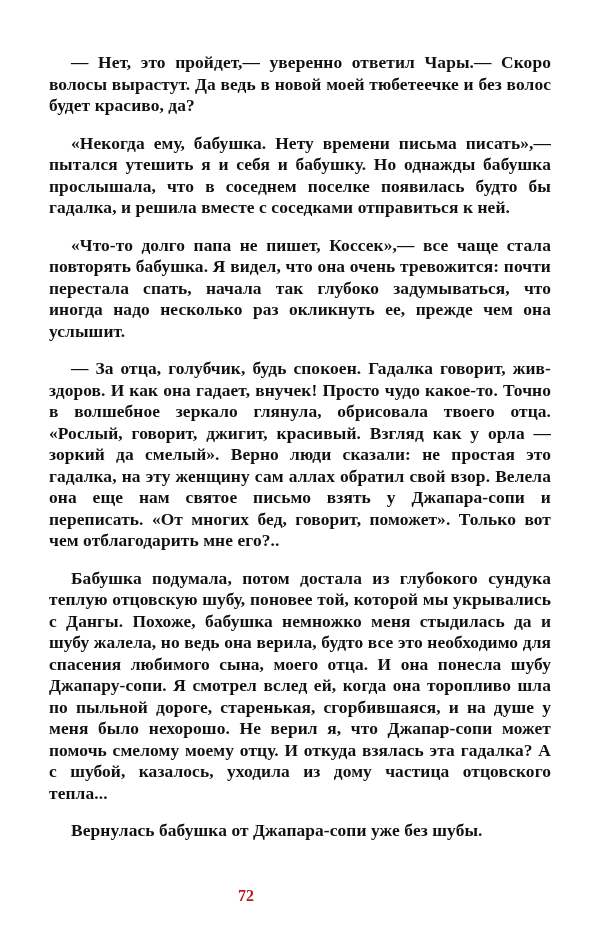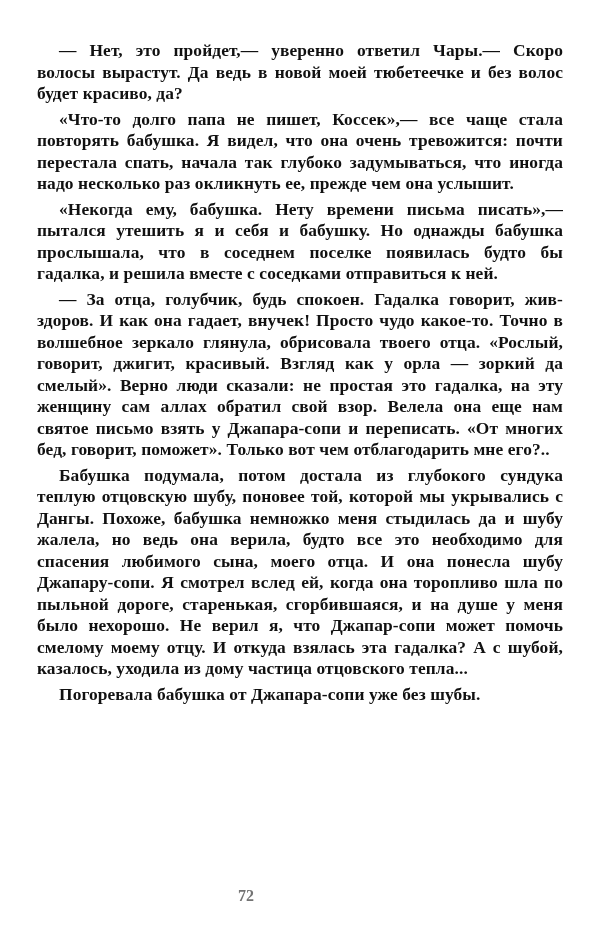--- a/index.html
+++ b/index.html
@@ -15,21 +15,21 @@
       color: #111111;
       font-family: "Liberation Serif", "DejaVu Serif", serif;
     }
     .page {
       position: absolute;
       left: 33px;
       top: 36px;
       width: 534px;
     }
     .para {
-      margin: 4px;
+      margin: 16px;
       font-size: 17.4px;
       line-height: 21.5px;
       text-align: justify;
       text-indent: 22px;
       font-weight: bold;
       letter-spacing: 0.1px;
       -webkit-font-smoothing: none;
     }
     .para.first-block {
       text-indent: 22px;
@@ -46,30 +46,30 @@
     }
     .page-number {
       position: absolute;
       left: 0;
       width: 492px;
       top: 887px;
       text-align: center;
       font-family: "Liberation Serif", serif;
       font-size: 16px;
       font-weight: bold;
-      color: #737373;
+      color: #b91c1c;
     }
   </style>
 </head>
 <body>
 
 <div class="page">
   <p class="para first-block">— Нет, это пройдет,— уверенно ответил Чары.— Скоро волосы вырастут. Да ведь в новой моей тюбетеечке и без волос будет красиво, да?</p>
 
 
+  <p class="para">«Некогда ему, бабушка. Нету времени письма писать»,— пытался утешить я и себя и бабушку. Но однажды бабушка прослышала, что в соседнем поселке появилась будто бы гадалка, и решила вместе с соседками отправиться к ней.</p>
   <p class="para">«Что-то долго папа не пишет, Коссек»,— все чаще стала повторять бабушка. Я видел, что она очень тревожится: почти перестала спать, начала так глубоко задумываться, что иногда надо несколько раз окликнуть ее, прежде чем она услышит.</p>
-  <p class="para">«Некогда ему, бабушка. Нету времени письма писать»,— пытался утешить я и себя и бабушку. Но однажды бабушка прослышала, что в соседнем поселке появилась будто бы гадалка, и решила вместе с соседками отправиться к ней.</p>
   <p class="para">— За отца, голубчик, будь спокоен. Гадалка говорит, жив-здоров. И как она гадает, внучек! Просто чудо какое-то. Точно в волшебное зеркало глянула, обрисовала твоего отца. «Рослый, говорит, джигит, красивый. Взгляд как у орла — зоркий да смелый». Верно люди сказали: не простая это гадалка, на эту женщину сам аллах обратил свой взор. Велела она еще нам святое письмо взять у Джапара-сопи и переписать. «От многих бед, говорит, поможет». Только вот чем отблагодарить мне его?..</p>
   <p class="para">Бабушка подумала, потом достала из глубокого сундука теплую отцовскую шубу, поновее той, которой мы укрывались с Дангы. Похоже, бабушка немножко меня стыдилась да и шубу жалела, но ведь она верила, будто все это необходимо для спасения любимого сына, моего отца. И она понесла шубу Джапару-сопи. Я смотрел вслед ей, когда она торопливо шла по пыльной дороге, старенькая, сгорбившаяся, и на душе у меня было нехорошо. Не верил я, что Джапар-сопи может помочь смелому моему отцу. И откуда взялась эта гадалка? А с шубой, казалось, уходила из дому частица отцовского тепла...</p>
-  <p class="para">Погоревала бабушка от Джапара-сопи уже без шубы.</p>
+  <p class="para">Вернулась бабушка от Джапара-сопи уже без шубы.</p>
 </div>
 
 <div class="page-number">72</div>
 
 </body></html>

